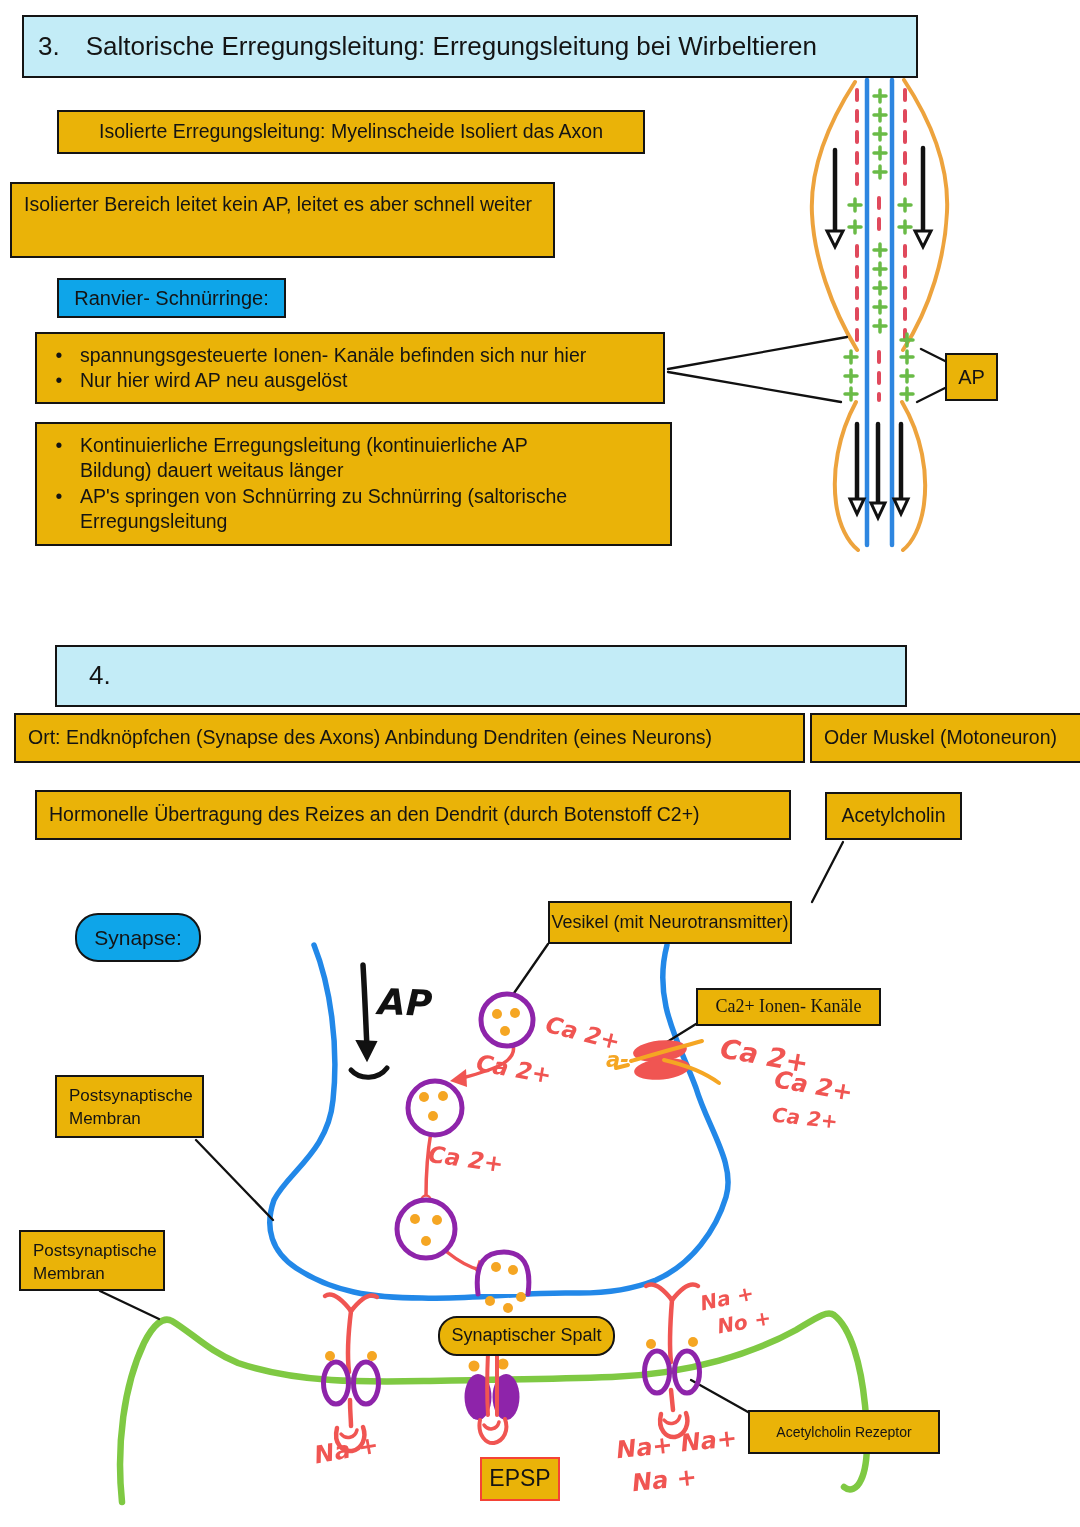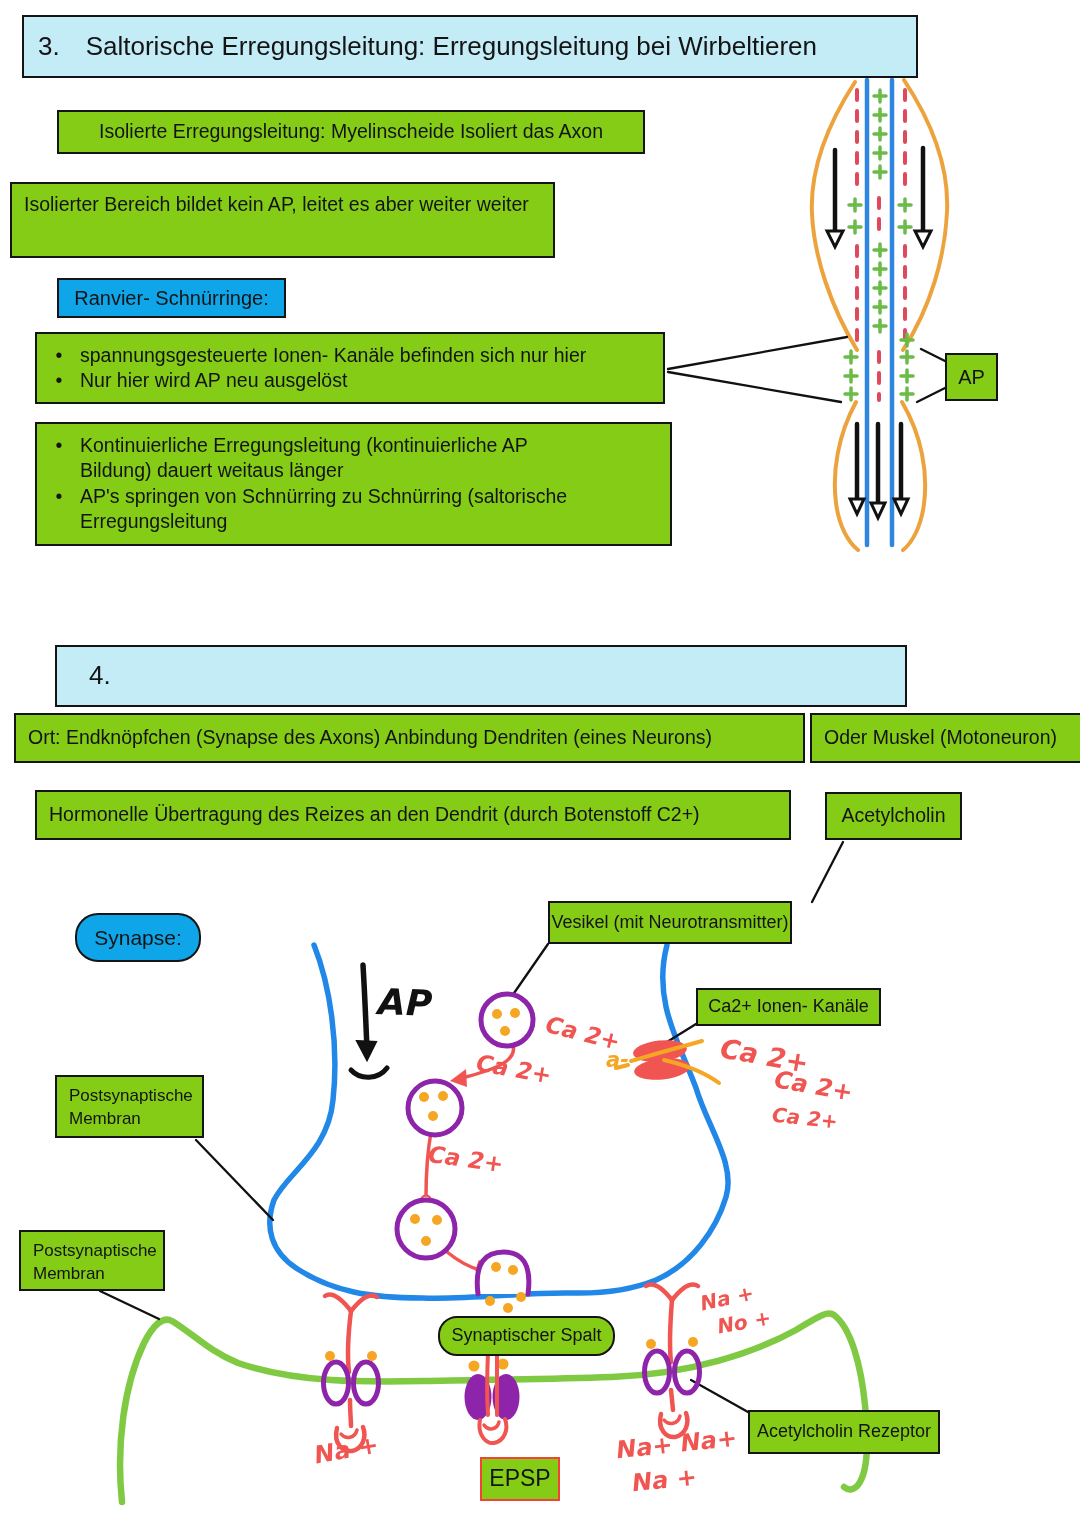--- a/index.html
+++ b/index.html
@@ -1,19 +1,19 @@
 <!DOCTYPE html>
 <html><head>
 <meta charset="utf-8">
 <style>
   html,body{margin:0;padding:0;background:#ffffff;}
   #page{position:relative;width:1080px;height:1527px;background:#fff;overflow:hidden;
         font-family:"Liberation Sans",sans-serif;color:#141414;}
   #art{position:absolute;left:0;top:0;z-index:1;}
-  .box{position:absolute;background:#84cc16;border:2.5px solid #141414;z-index:3;
+  .box{position:absolute;background:#eab308;border:2.5px solid #141414;z-index:3;
        display:flex;align-items:center;font-size:19.5px;line-height:1.3;box-sizing:border-box;}
   .cen{justify-content:center;white-space:nowrap;}
   .titlebox{background:#c3ecf7;font-size:26px;}
   .greenbox{background:#0ea5e9;}
   .titlerow{gap:26px;padding-left:14px;}
   .para{padding:8px 12px;display:block;}
   .blist{padding:9px 12px 9px 16px;display:block;}
   .blist ul{margin:0;padding:0;list-style:none;}
   .blist li{display:flex;gap:15px;margin:0;}
   .blist .bm{flex:0 0 12px;text-align:center;}
@@ -204,21 +204,21 @@
   <div class="box titlebox titlerow" style="left:22px;top:15px;width:896px;height:63px;">
     <span>3.</span>
     <span>Saltorische Erregungsleitung: Erregungsleitung bei Wirbeltieren</span>
   </div>
 
   <div class="box cen" style="left:57px;top:110px;width:588px;height:44px;">
     <span>Isolierte Erregungsleitung: Myelinscheide Isoliert das Axon</span>
   </div>
 
   <div class="box para" style="left:10px;top:182px;width:545px;height:76px;">
-    <span>Isolierter Bereich bildet kein AP, leitet es aber weiter weiter</span>
+    <span>Isolierter Bereich leitet kein AP, leitet es aber schnell weiter</span>
   </div>
 
   <div class="box greenbox cen" style="left:57px;top:278px;width:229px;height:40px;font-size:20px;">
     <span>Ranvier- Schnürringe:</span>
   </div>
 
   <div class="box blist" style="left:35px;top:332px;width:630px;height:72px;">
     <ul>
       <li>
           <span class="bm">•</span>
@@ -269,37 +269,37 @@
   </div>
 
   <div class="box greenbox cen" style="left:75px;top:913px;width:126px;height:49px;font-size:21px;border-radius:23px;">
     <span>Synapse:</span>
   </div>
 
   <div class="box cen" style="left:548px;top:901px;width:244px;height:43px;font-size:18px;border-width:2px;">
     <span>Vesikel (mit Neurotransmitter)</span>
   </div>
 
-  <div class="box cen" style="left:696px;top:988px;width:185px;height:38px;font-size:18px;border-width:2px;">
+  <div class="box cen" style="left:696px;top:988px;width:185px;height:38px;font-size:18px;border-width:2px;font-family:Liberation Serif, serif;">
     <span>Ca2+ Ionen- Kanäle</span>
   </div>
 
   <div class="box para" style="left:55px;top:1075px;width:149px;height:63px;font-size:17px;line-height:1.35;">
     <span>Postsynaptische Membran</span>
   </div>
 
   <div class="box para" style="left:19px;top:1230px;width:146px;height:61px;font-size:17px;line-height:1.35;">
     <span>Postsynaptische Membran</span>
   </div>
 
   <div class="box cen" style="left:438px;top:1316px;width:177px;height:40px;font-size:18px;border-width:2px;border-radius:19px;">
     <span>Synaptischer Spalt</span>
   </div>
 
-  <div class="box cen" style="left:748px;top:1410px;width:192px;height:44px;font-size:18px;border-width:2px;">
+  <div class="box cen" style="left:748px;top:1410px;width:192px;height:44px;font-size:14px;border-width:2px;">
     <span>Acetylcholin Rezeptor</span>
   </div>
 
   <div class="box cen epsp" style="left:480px;top:1457px;width:80px;height:44px;">
     <span>EPSP</span>
   </div>
 
   <div class="hand big" style="left:378px;top:982px;transform:rotate(2deg);">AP</div>
 
   <div class="hand" style="left:545px;top:1020px;font-size:23px;transform:rotate(14deg);">Ca 2+</div>

